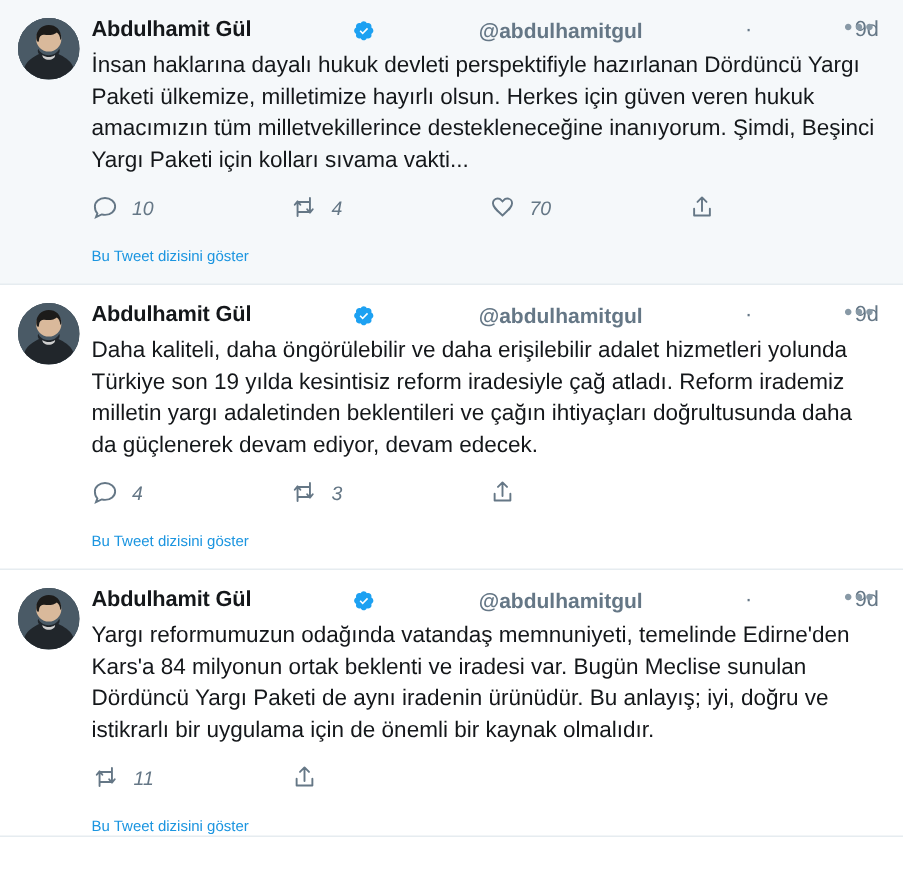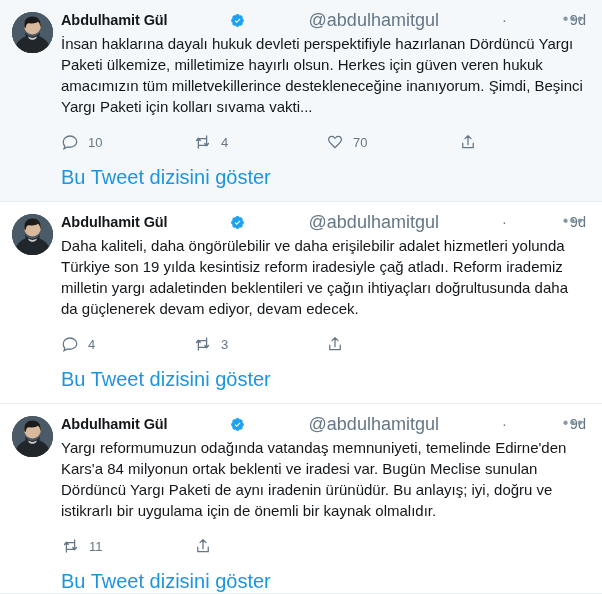--- a/index.html
+++ b/index.html
@@ -64,23 +64,24 @@
     letter-spacing: -0.1px;
     white-space: nowrap;
   }
   .verified {
     margin-left: 3px;
     display: inline-flex;
     align-items: center;
   }
   .handle {
     margin-left: 5px;
-    font-size: 18px;
+    font-size: 14px;
     color: #657786;
     white-space: nowrap;
+    font-weight: bold;
   }
   .dot-sep {
     margin: 0 4px;
     font-size: 14.5px;
     color: #657786;
   }
   .timestamp {
     font-size: 14.5px;
     color: #657786;
     white-space: nowrap;
@@ -102,44 +103,45 @@
   }
   .tweet-text {
     margin-top: 3px;
     font-size: 15px;
     line-height: 21px;
     color: #14171a;
     word-wrap: break-word;
   }
   .actions {
     display: flex;
-    align-items: flex-end;
+    align-items: flex-start;
     margin-top: 10px;
     height: 26px;
     max-width: 470px;
+    font-style: italic;
   }
   .action {
     display: flex;
     align-items: center;
     color: #657786;
     font-size: 13px;
     cursor: pointer;
     height: 22px;
   }
   .action .count {
     margin-left: 9px;
     font-size: 13px;
     color: #657786;
   }
   .a-reply { width: 132px; }
   .a-retweet { width: 133px; }
   .a-like { width: 133px; }
   .a-share { width: 60px; }
   .thread-link {
-    font-size: 20px;
+    font-size: 10px;
     color: #1b95e0;
     padding: 13px 0 12px 0;
     cursor: pointer;
   }
   .thread-link.cut {
     padding-bottom: 0;
   }
   svg { display: block; }
 </style>
 </head>

